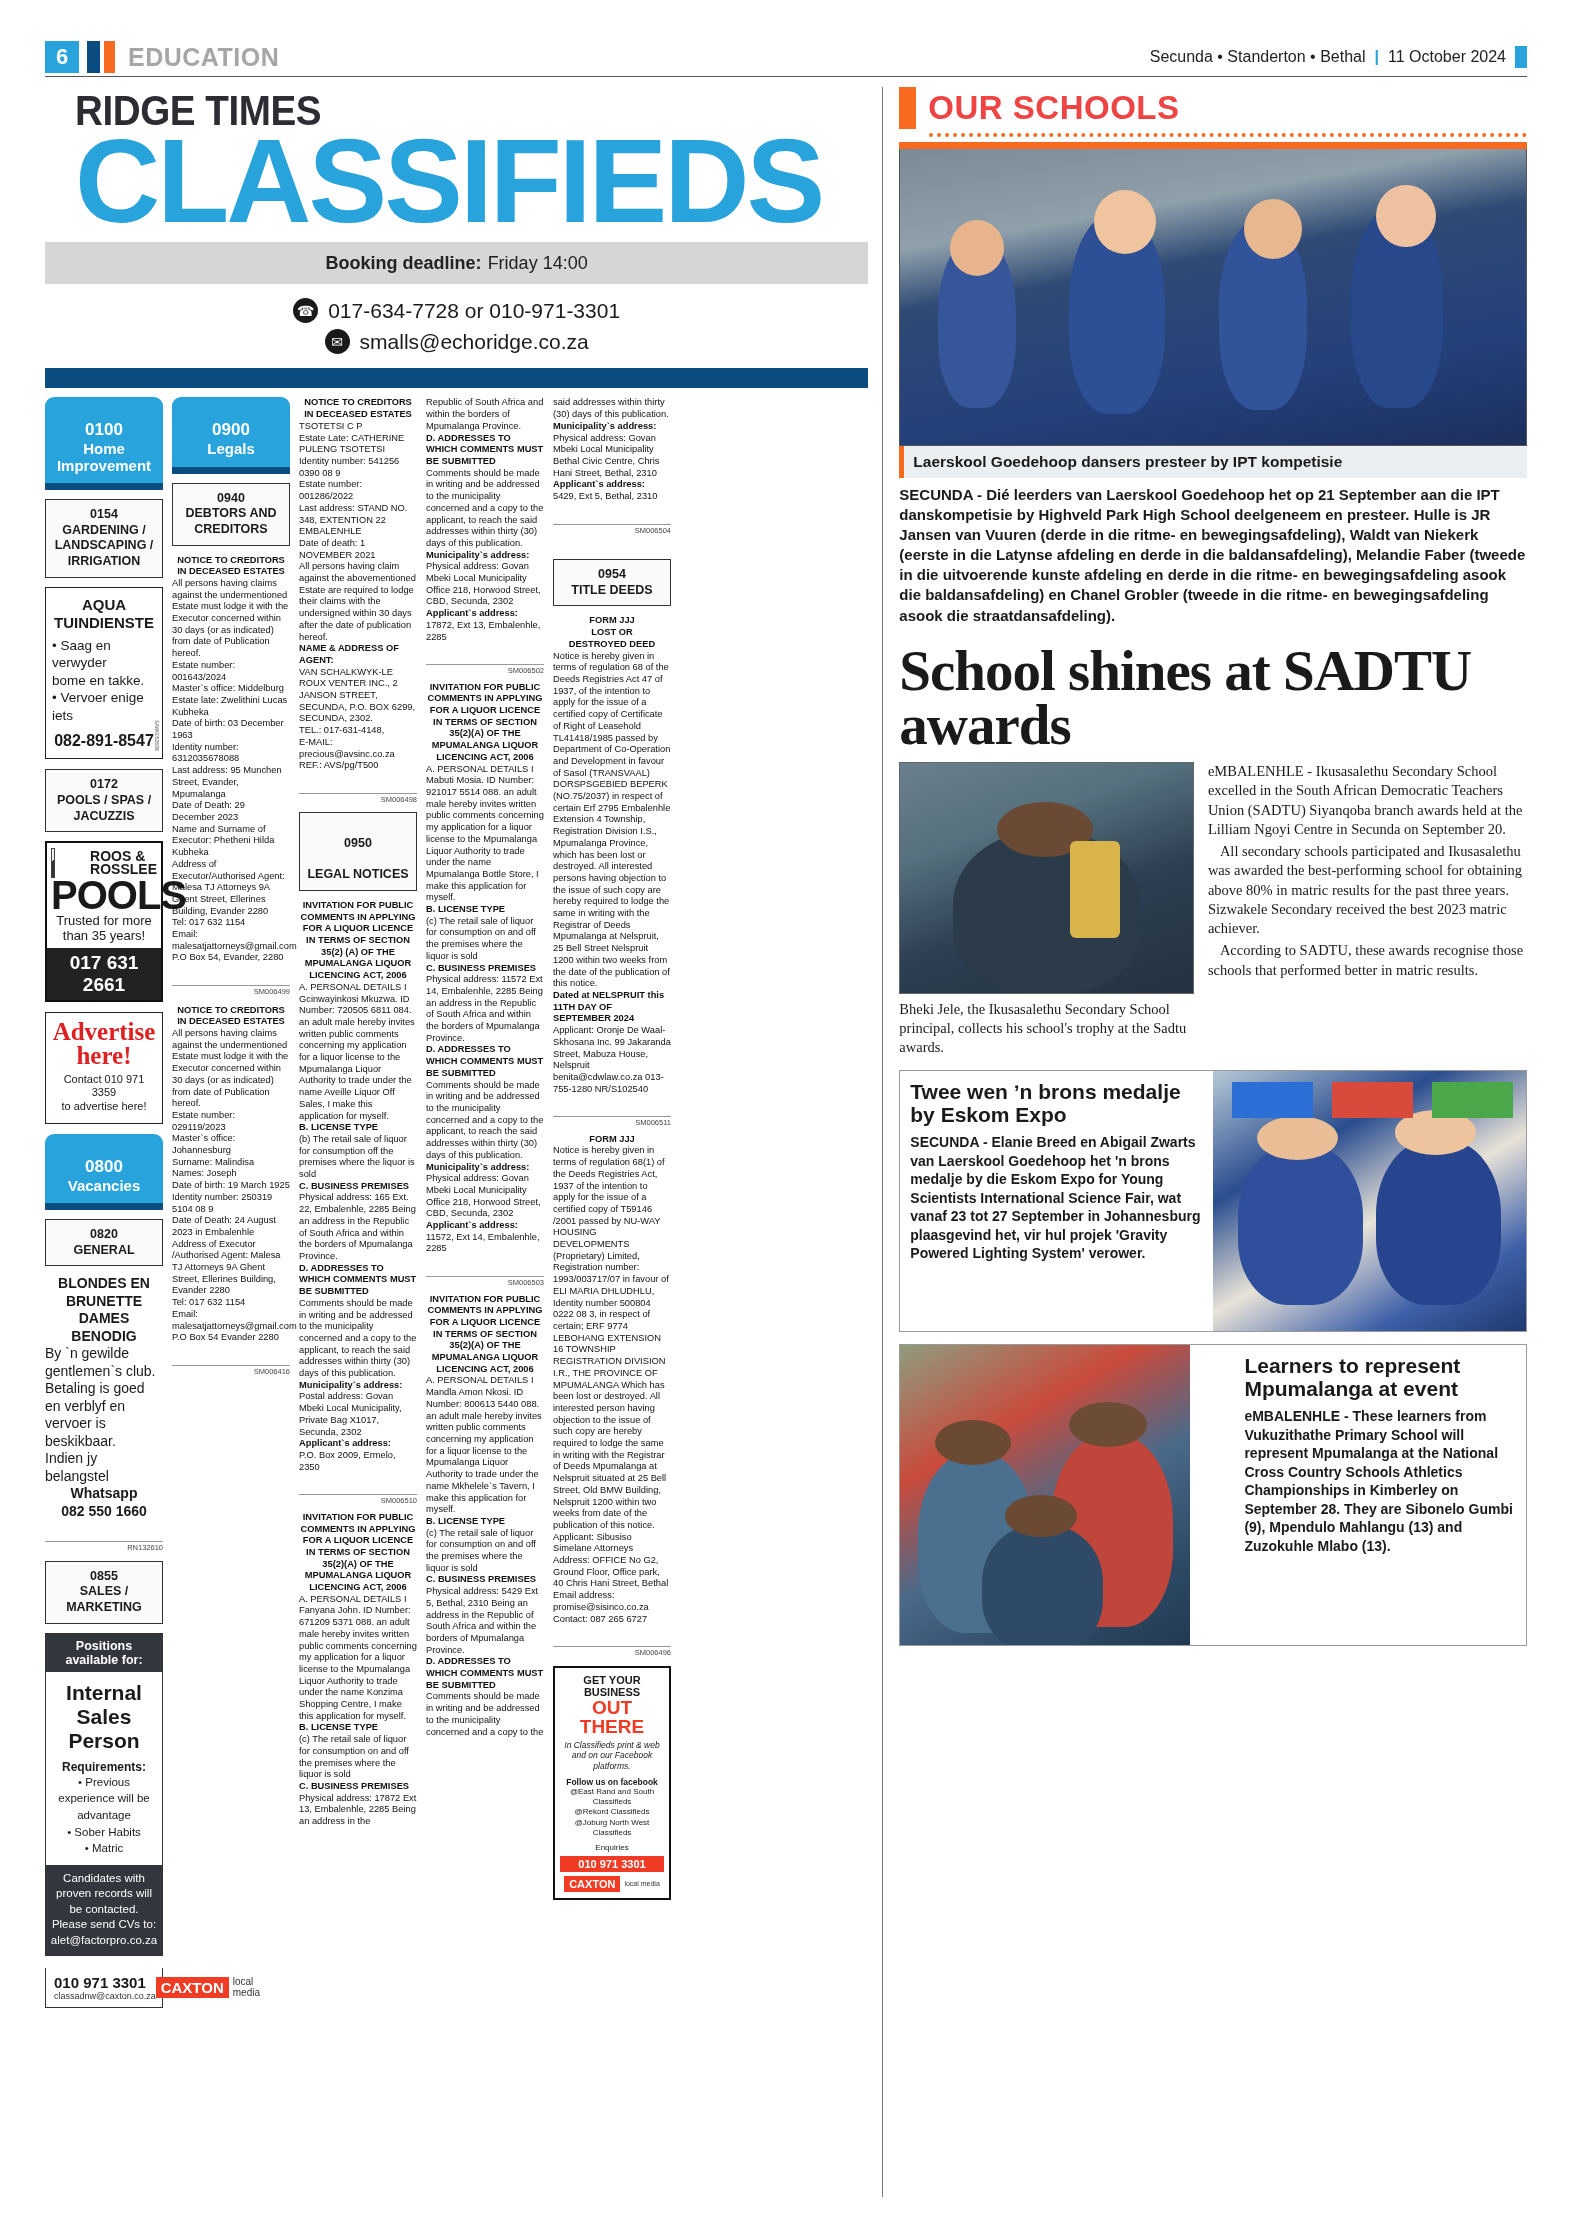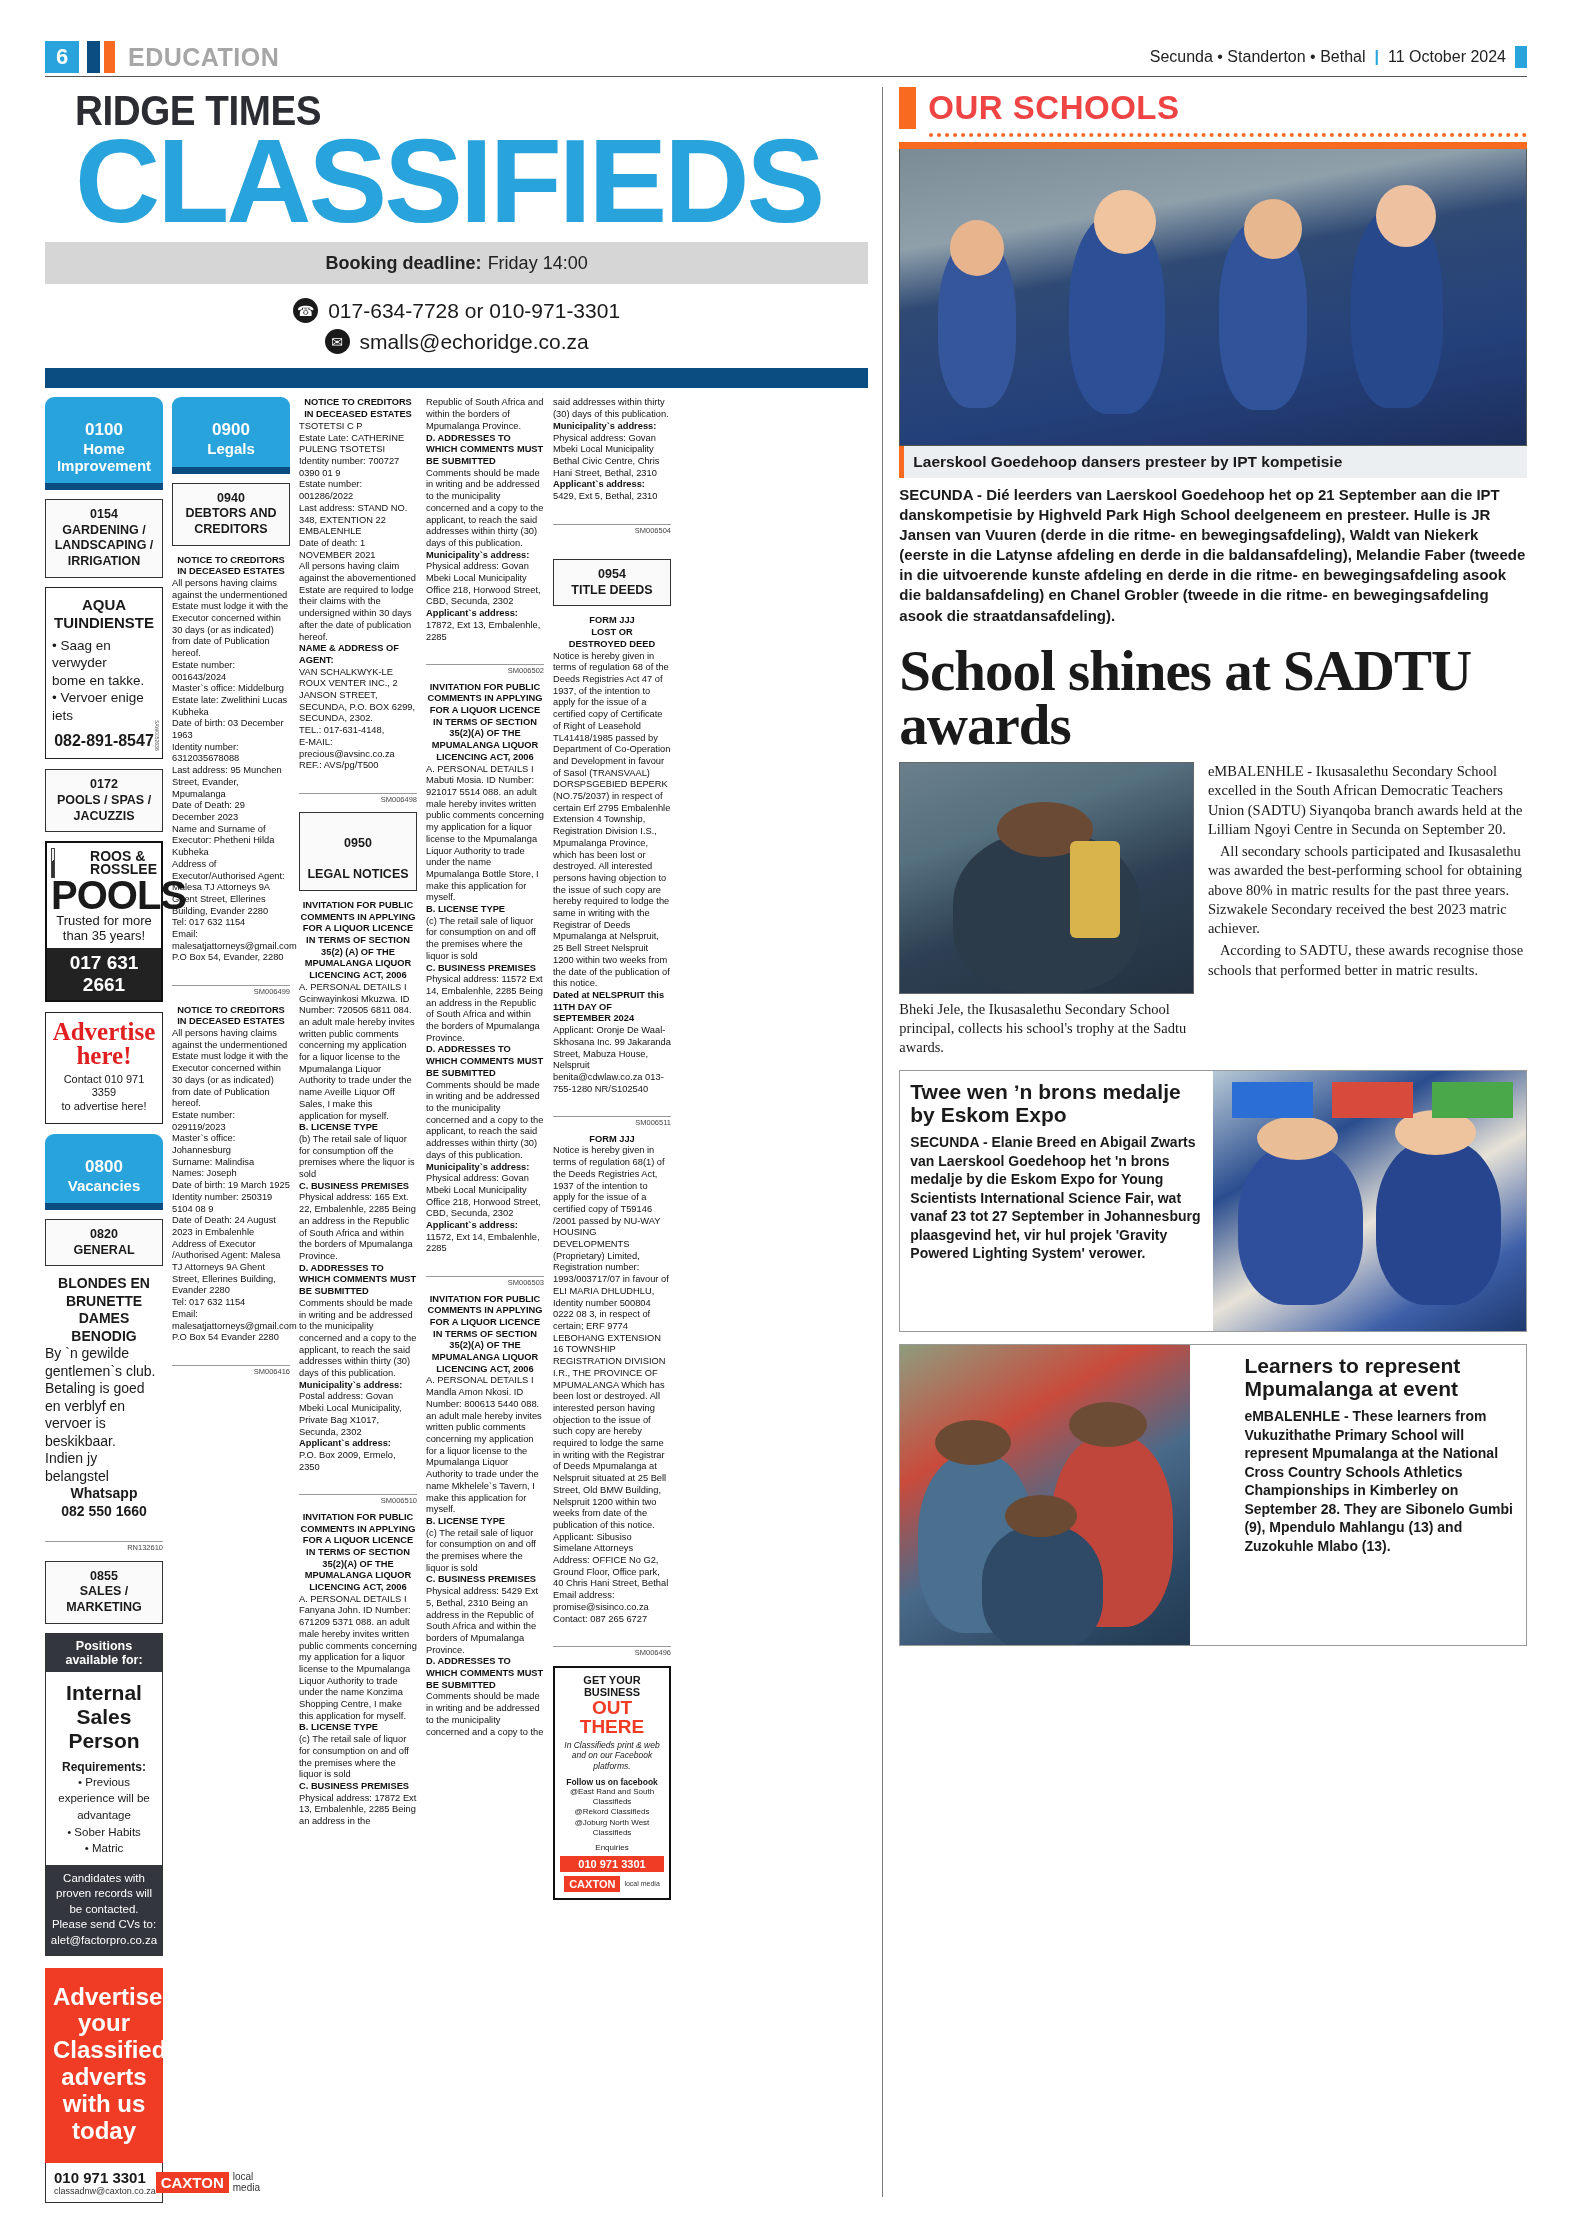--- a/index.html
+++ b/index.html
@@ -284,21 +284,20 @@
             <div class="job-title">Internal Sales Person</div>
             <div class="job-req">Requirements:</div>
             <div class="job-list" style="white-space:pre-line">• Previous experience will be advantage
 • Sober Habits
 • Matric</div>
             <div class="job-ft" style="white-space:pre-line">Candidates with proven records will be contacted.
 Please send CVs to: alet@factorpro.co.za</div>
           </div>
 
           <div>
-            <div class="redbox">Advertise your Classified adverts with us today</div>
             <div class="redbox-ft">
               <div>
                 <div class="ph">010 971 3301</div>
                 <div class="eml">classadnw@caxton.co.za</div>
               </div>
               <div class="caxton">
                 <span class="cx">CAXTON</span>
                 <span class="lm">local media</span>
               </div>
             </div>
@@ -353,21 +352,21 @@
             <div class="refcode">SM006416</div>
           </div>
         </div>
 
         <div class="col">
           <div class="legal">
             <p class="hd" style="white-space:pre-line">NOTICE TO CREDITORS
 IN DECEASED ESTATES</p>
             <p>TSOTETSI C P</p>
             <p>Estate Late: CATHERINE PULENG TSOTETSI</p>
-            <p>Identity number: 700727 0390 01 9</p>
+            <p>Identity number: 541256 0390 08 9</p>
             <p>Estate number: 001286/2022</p>
             <p>Last address: STAND NO. 348, EXTENTION 22 EMBALENHLE</p>
             <p>Date of death: 1 NOVEMBER 2021</p>
             <p>All persons having claim against the abovementioned Estate are required to lodge their claims with the undersigned within 30 days after the date of publication hereof.</p>
             <p class="b">NAME &amp; ADDRESS OF AGENT:</p>
             <p>VAN SCHALKWYK-LE ROUX VENTER INC., 2 JANSON STREET, SECUNDA, P.O. BOX 6299, SECUNDA, 2302.</p>
             <p>TEL.: 017-631-4148,</p>
             <p>E-MAIL: precious@avsinc.co.za</p>
             <p>REF.: AVS/pg/T500</p>
             <div class="refcode">SM006498</div>

